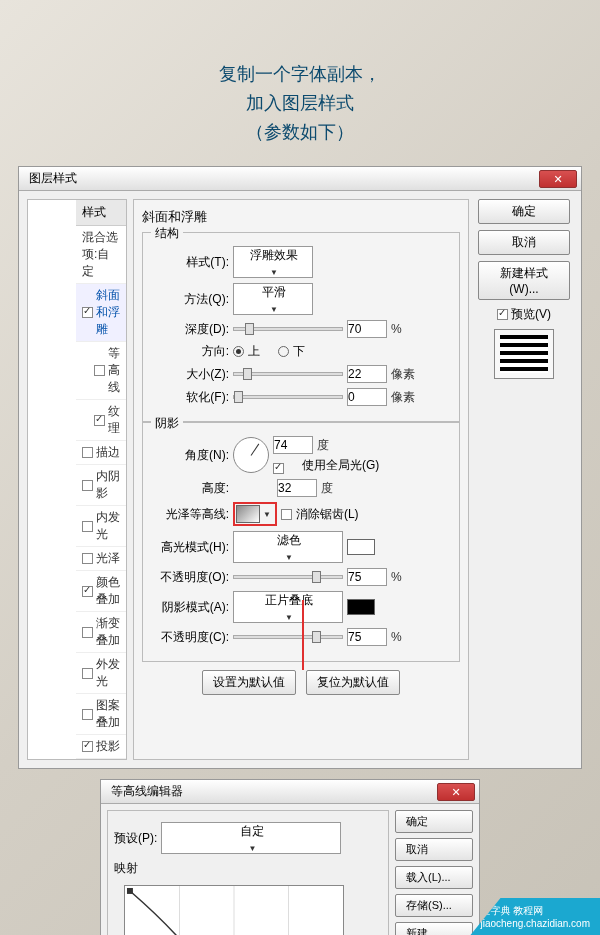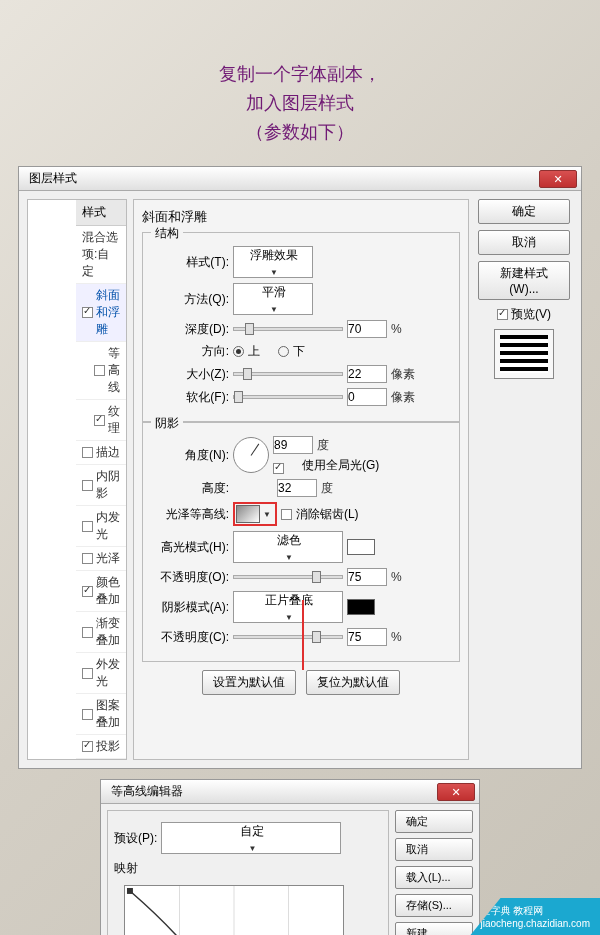--- a/index.html
+++ b/index.html
@@ -1,17 +1,17 @@
 <!DOCTYPE html>
 <html><head>
   <meta charset="utf-8">
   <style>
     * { box-sizing: border-box; margin: 0; padding: 0; }
     body { width: 600px; height: 935px; font-family: "Microsoft YaHei", SimSun, sans-serif; font-size: 12px; background: linear-gradient(135deg, #e8e4dc 0%, #d4cfc5 50%, #c8c3b8 100%); position: relative; overflow: hidden; }
-    .instruction { text-align: center; color: #701a75; font-size: 18px; padding: 60px 0 20px; line-height: 1.6; }
+    .instruction { text-align: center; color: #0c4a6e; font-size: 18px; padding: 60px 0 20px; line-height: 1.6; }
     .dialog { background: #f0f0f0; border: 1px solid #999; margin: 0 18px; position: relative; }
     .titlebar { background: linear-gradient(#fff, #e0e0e0); height: 24px; display: flex; align-items: center; justify-content: space-between; padding: 0 4px; border-bottom: 1px solid #aaa; }
     .title-text { padding-left: 6px; font-size: 12px; }
     .close-btn { background: linear-gradient(#d85050, #c03030); color: #fff; width: 38px; height: 18px; text-align: center; line-height: 16px; font-size: 11px; border: 1px solid #903030; border-radius: 2px; cursor: pointer; }
     .dlg-body { display: flex; padding: 8px; gap: 6px; }
     .left-panel { width: 100px; border: 1px solid #bbb; background: #fff; flex-shrink: 0; padding-left: 48px; }
     .left-header { background: #e8e8e8; padding: 4px 6px; border-bottom: 1px solid #ccc; }
     .left-item { padding: 3px 6px; border-bottom: 1px solid #eee; display: flex; align-items: center; gap: 3px; color: #333; cursor: pointer; }
     .left-item.sel { background: #f0f0ff; color: #0050aa; }
     .left-item.indent { padding-left: 18px; }
@@ -173,21 +173,21 @@
           <span class="unit">像素</span>
         </div>
       </div>
       <div class="fieldset">
         <div class="fieldset-title">阴影</div>
         <div class="row">
           <span class="lbl">角度(N):</span>
           <span class="angle-ctrl"></span>
           <div>
             <div style="display:flex;gap:4px;align-items:center;">
-              <span class="num-input">89</span>
+              <span class="num-input">74</span>
               <span class="unit">度</span>
             </div>
             <div style="display:flex;gap:18px;align-items:flex-end;margin-top:3px;">
               <span class="chk on"></span>
               <span>使用全局光(G)</span>
             </div>
           </div>
         </div>
         <div class="row">
           <span class="lbl">高度:</span>

